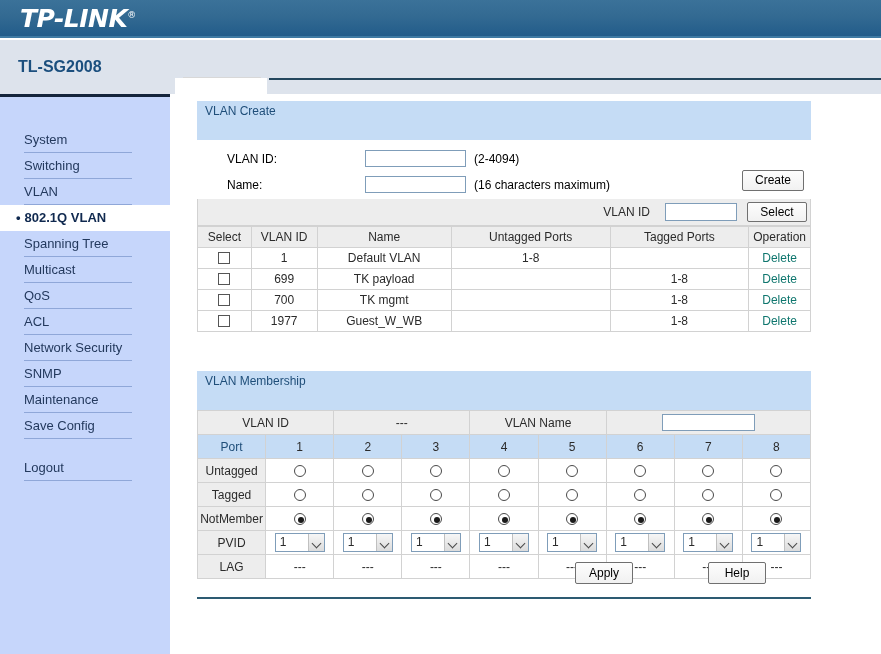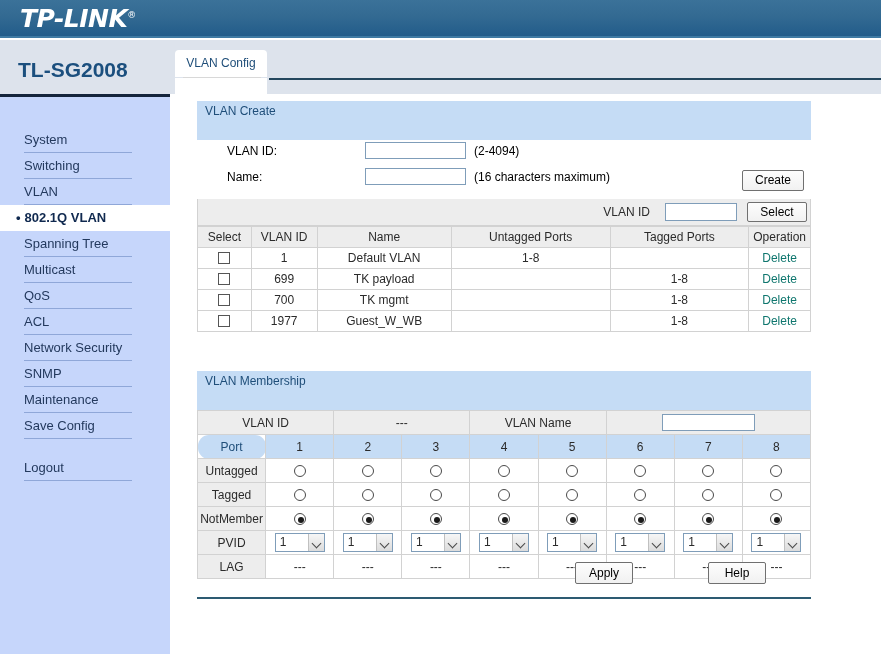--- a/index.html
+++ b/index.html
@@ -35,21 +35,21 @@
   }
 
   
   #modelstrip {
     position: absolute; left: 0; top: 40px;
     width: 881px; height: 54px;
     background: #dde3ec;
   }
   #model-name {
     position: absolute; left: 18px; top: 58px;
-    font-size: 21px;
+    font-size: 16px;
     font-weight: bold;
     color: #1b4f7e;
     letter-spacing: 0px;
   }
 
   
   #sidebar {
     position: absolute; left: 0; top: 94px;
     width: 170px; height: 560px;
     background: #c6d6fb;
@@ -135,20 +135,21 @@
     color: #1f4e79;
     padding-left: 8px;
     font-size: 12px;
   }
 
   
   #panel-vlan-create { top: 7px; }
   #vlan-create-body {
     position: relative;
     height: 62px;
+    padding-top: 8px;
   }
   .form-row {
     position: relative;
     height: 26px;
   }
   .form-label {
     position: absolute; left: 30px; top: 4px;
     font-size: 12px;
     color: #000;
   }
@@ -254,21 +255,21 @@
   table.mgrid td {
     border: 1px solid #d2d2d2;
     height: 24px;
     text-align: center;
     color: #2b2b2b;
   }
   td.mrow-label {
     width: 71px;
     background: #ededed;
   }
-  td.mrow-label.port-head { background: #c5dcf5; color: #1f4e79; border-radius: 11px; }
+  td.mrow-label.port-head { background: #c5dcf5; color: #1f4e79; }
   td.port-head { background: #c5dcf5; color: #1f4e79; height: 22px; }
   #mem-id-row td {
     background: #ededed;
     height: 24px;
   }
   #mem-name-input {
     width: 93px; height: 17px;
     border: 1px solid #7f9db9;
     background: #ffffff;
     font-family: "Liberation Sans", sans-serif;
@@ -346,21 +347,20 @@
 <body>
 
 <div id="brandbar">
   <div id="brand-logo"><span>TP-LINK</span><span class="reg">®</span></div>
 </div>
 
 <div id="modelstrip"></div>
 <div id="model-name">TL-SG2008</div>
 
 <div id="tabstrip">
-  <div id="tab-vlan-config">VLAN Config</div>
   <div id="tab-underline"></div>
   <div id="tabstrip-rule"></div>
 </div>
 
 <div id="sidebar">
   <div id="navlist">
     <div class="nav-item">
       <span>System</span>
       <span class="nav-underline"></span>
     </div>

